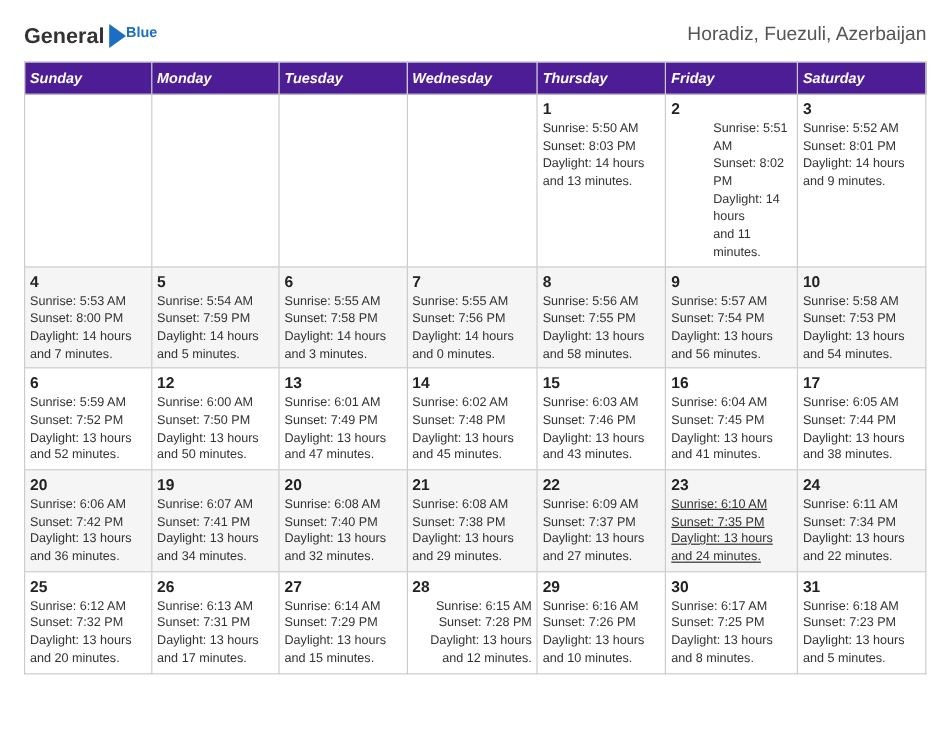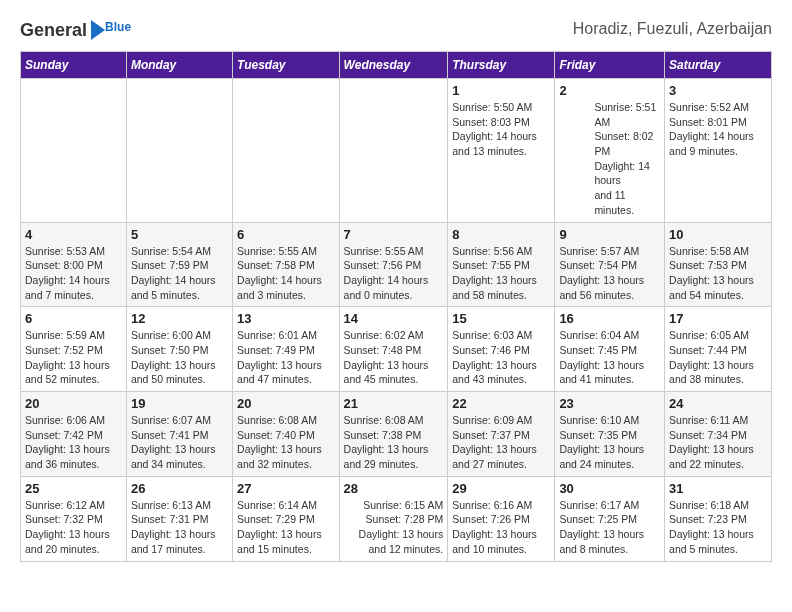--- a/index.html
+++ b/index.html
@@ -289,21 +289,21 @@
         </td>
         <td>
           <span class="day-number">22</span>
           <div class="day-content" style="white-space: pre-line;">Sunrise: 6:09 AM
 Sunset: 7:37 PM
 Daylight: 13 hours
 and 27 minutes.</div>
         </td>
         <td>
           <span class="day-number">23</span>
-          <div class="day-content" style="white-space: pre-line;">Sunrise: 6:10 AM
+          <div class="day-content" style="white-space: pre-line; text-decoration: underline;">Sunrise: 6:10 AM
 Sunset: 7:35 PM
 Daylight: 13 hours
 and 24 minutes.</div>
         </td>
         <td>
           <span class="day-number">24</span>
           <div class="day-content" style="white-space: pre-line;">Sunrise: 6:11 AM
 Sunset: 7:34 PM
 Daylight: 13 hours
 and 22 minutes.</div>

